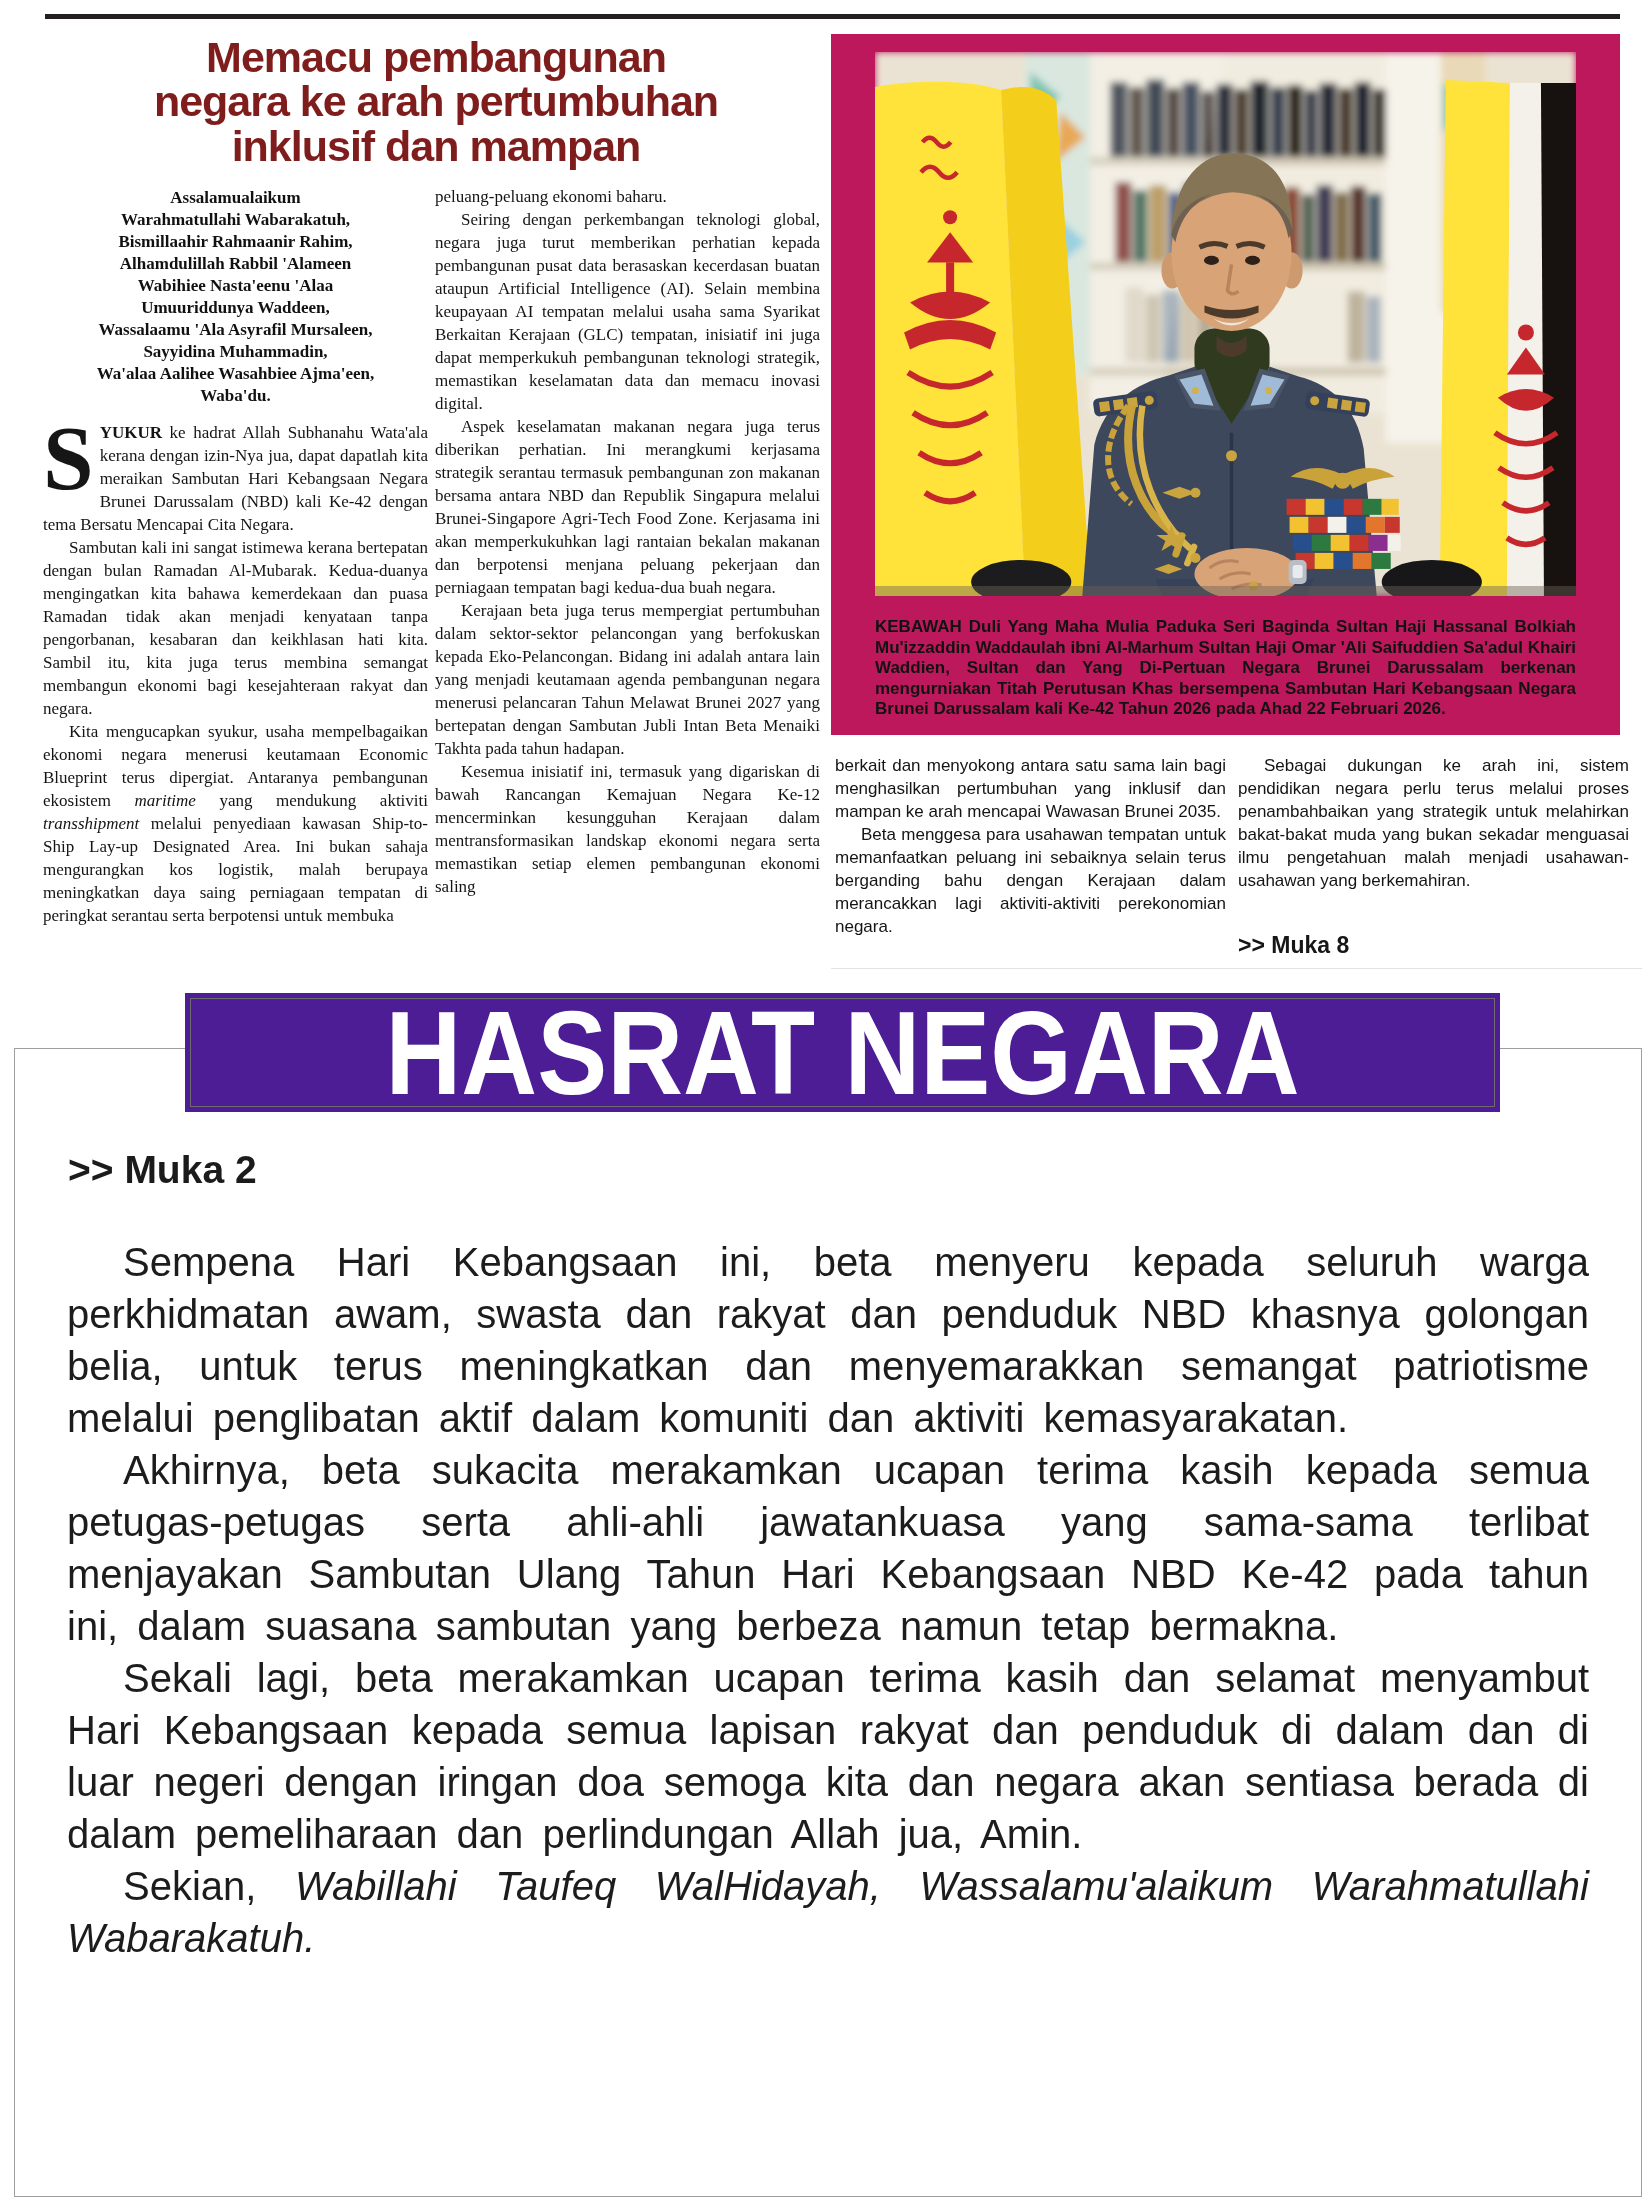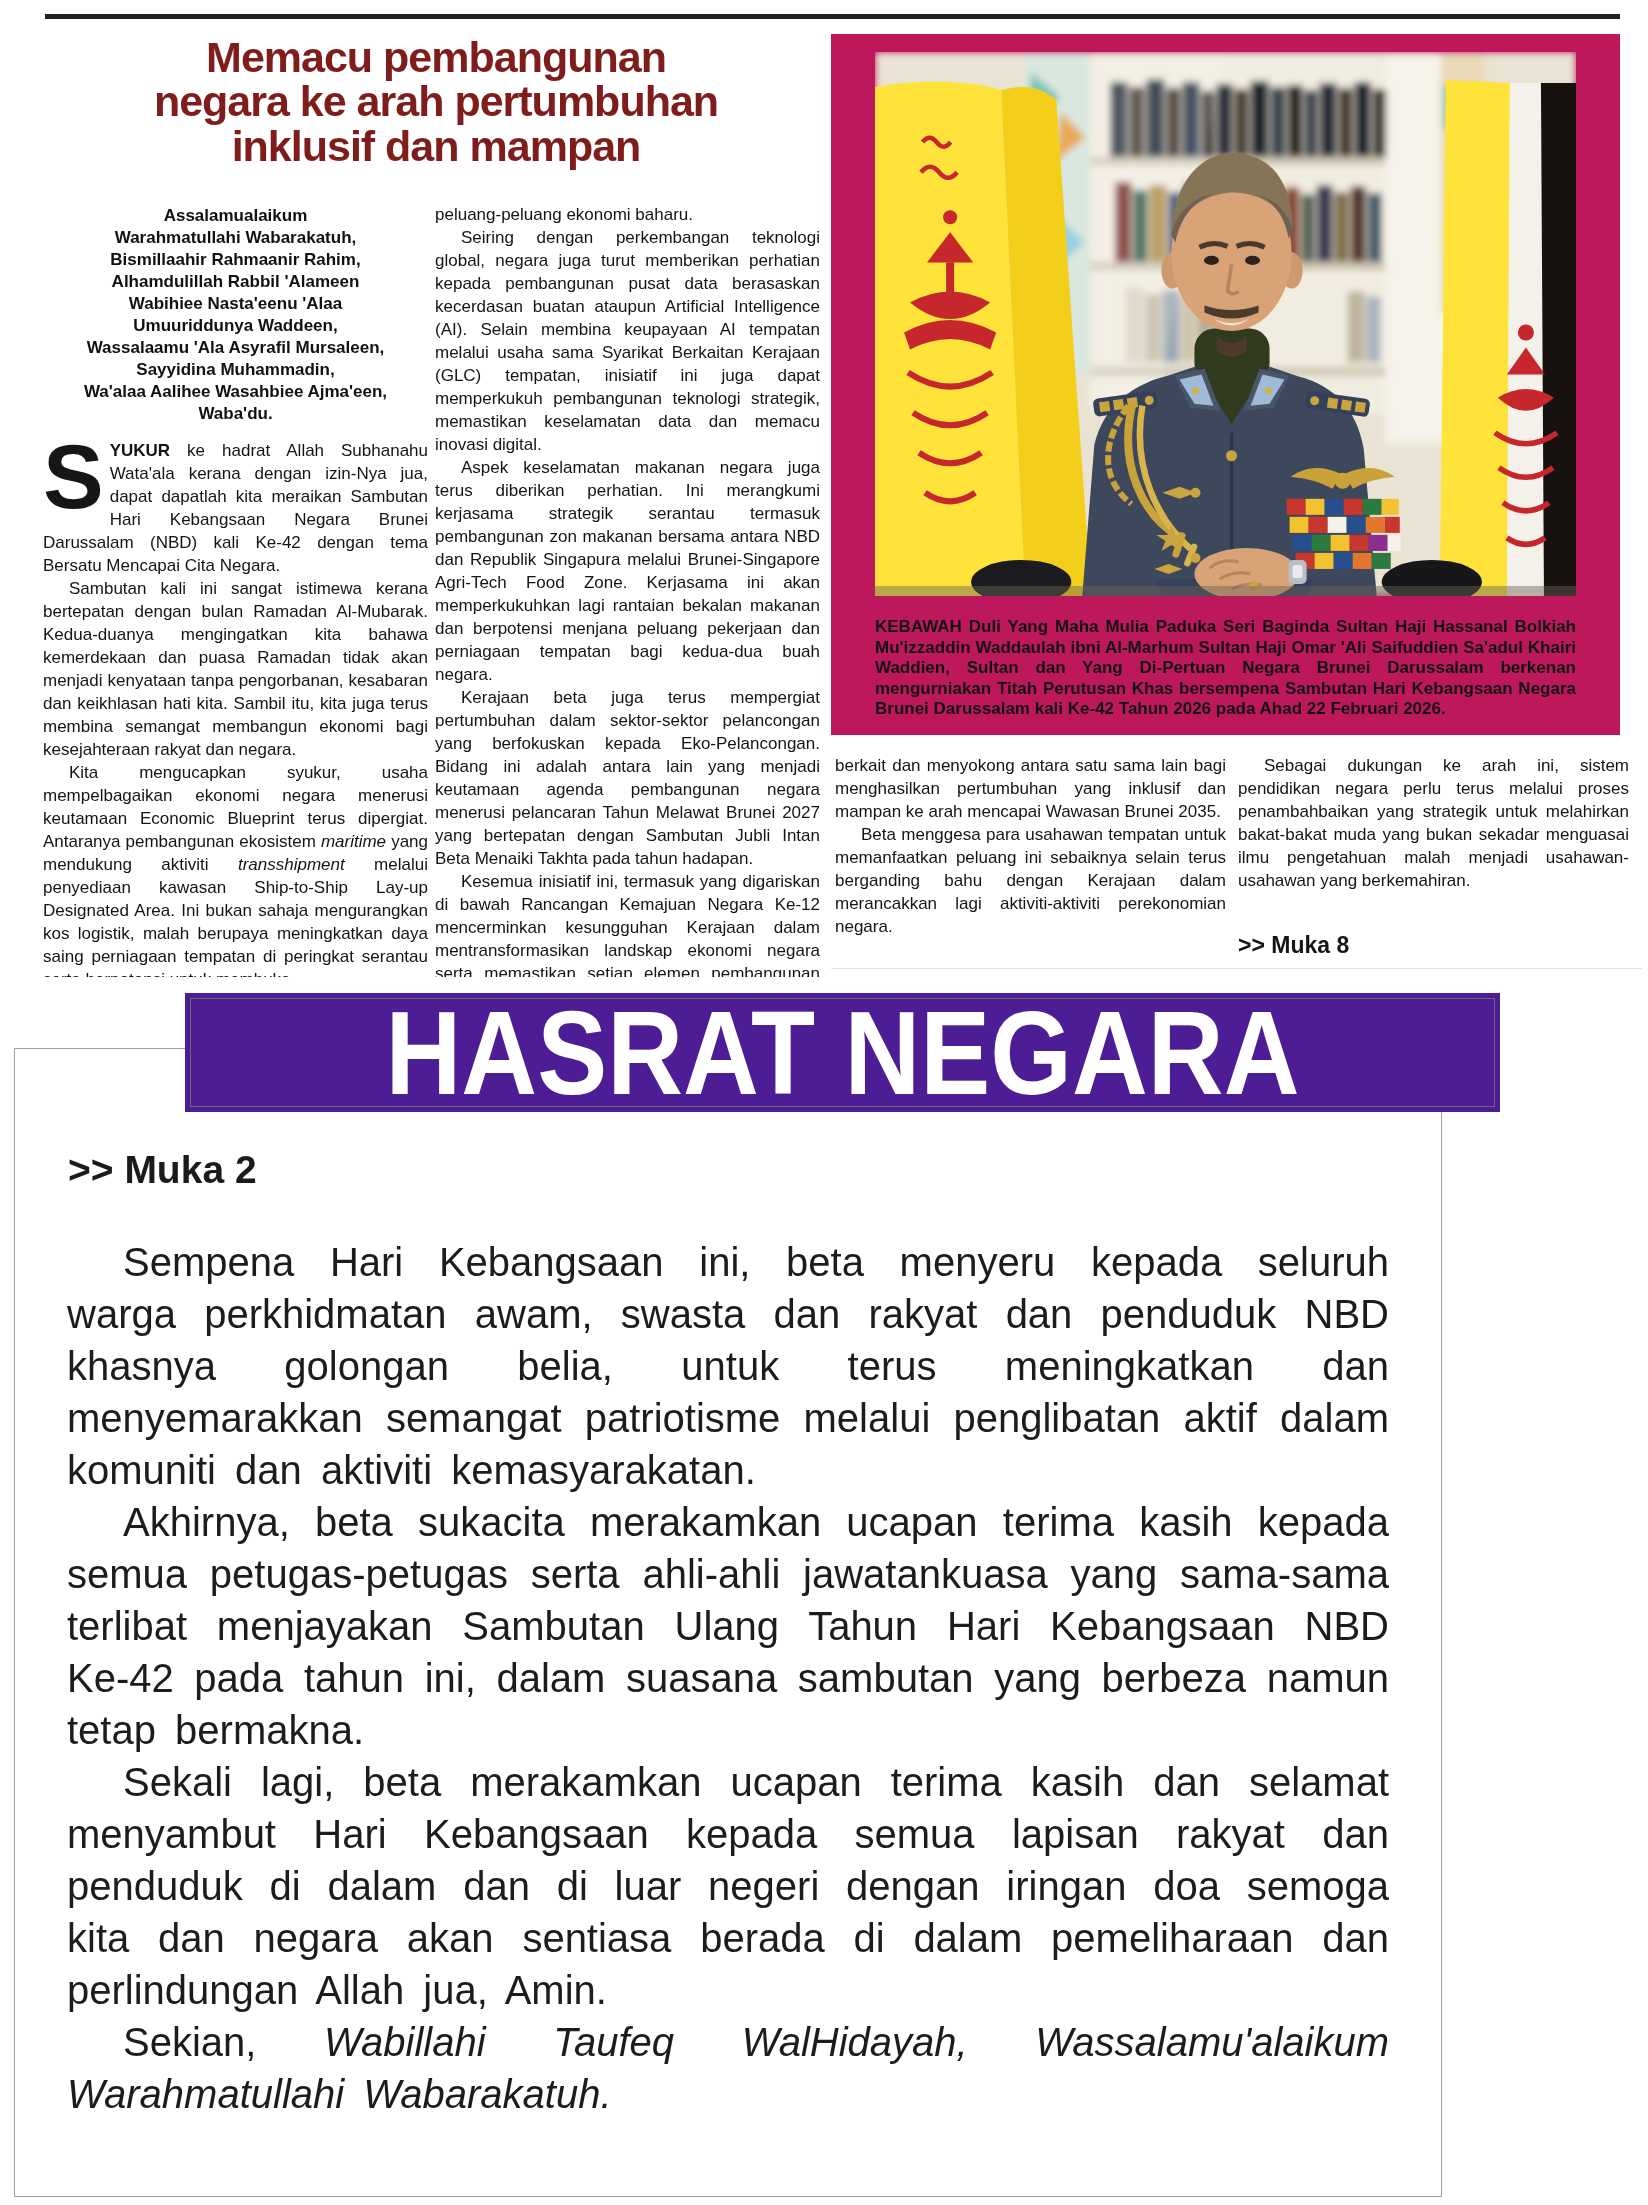--- a/index.html
+++ b/index.html
@@ -10,21 +10,21 @@
   }
   .top-rule { position:absolute; left:45px; top:14px; width:1575px; height:4.5px; background:#231f20; }
 
   
   .left-pane { position:absolute; left:43px; top:35px; width:786px; }
   .headline {
     font-weight:bold; color:#7f1d1d; text-align:center;
     font-size:43px; line-height:1.03; letter-spacing:-1px;
     white-space:pre-line;
   }
-  .cols2 { margin-top:35px; display:flex; gap:7px; height:774px; overflow:hidden; }
+  .cols2 { margin-top:17px; display:flex; gap:7px; height:774px; overflow:hidden;font-family:Liberation Serif, serif; }
   .newscol { width:385px; font-size:17px; line-height:23px; text-align:justify; color:#141414; }
   .newscol p { margin:0; text-indent:26px; }
   .newscol p.first { text-indent:0; }
   .invocation {
     font-weight:bold; text-align:center; font-size:17px; line-height:22px;
     white-space:pre-line; margin:2px 0 14px 0; color:#111;
   }
   .dropcap {
     float:left; font-weight:bold; font-size:91px; line-height:68px;
     padding:4px 6px 0 0; color:#161616;
@@ -44,21 +44,21 @@
 
   
   .cols34 { position:absolute; left:835px; top:754px; width:808px; display:flex; gap:12px; }
   .cols34 .newscol { width:391px; }
   .continuation { text-align:left; font-weight:bold; font-size:23px; margin-top:42px; padding-right:32px; color:#161616; }
 
   .faint-divider { position:absolute; left:831px; top:968px; width:811px; height:1px; background:#e3e3e3; }
 
   
   .section2 {
-    position:absolute; left:14px; top:1048px; width:1428px; height:1149px;
+    position:absolute; left:14px; top:1048px; width:1628px; height:1149px;
     border:1.5px solid #9e9e9e; box-sizing:border-box; background:#ffffff;
   }
   .banner {
     position:absolute; left:185px; top:993px; width:1315px; height:119px;
     background:#4c1d95;
   }
   .banner-inner {
     position:absolute; top:5px; left:5px; right:5px; bottom:5px;
     border:1.5px solid #6f6b6c; display:flex; align-items:center; justify-content:center;
   }

